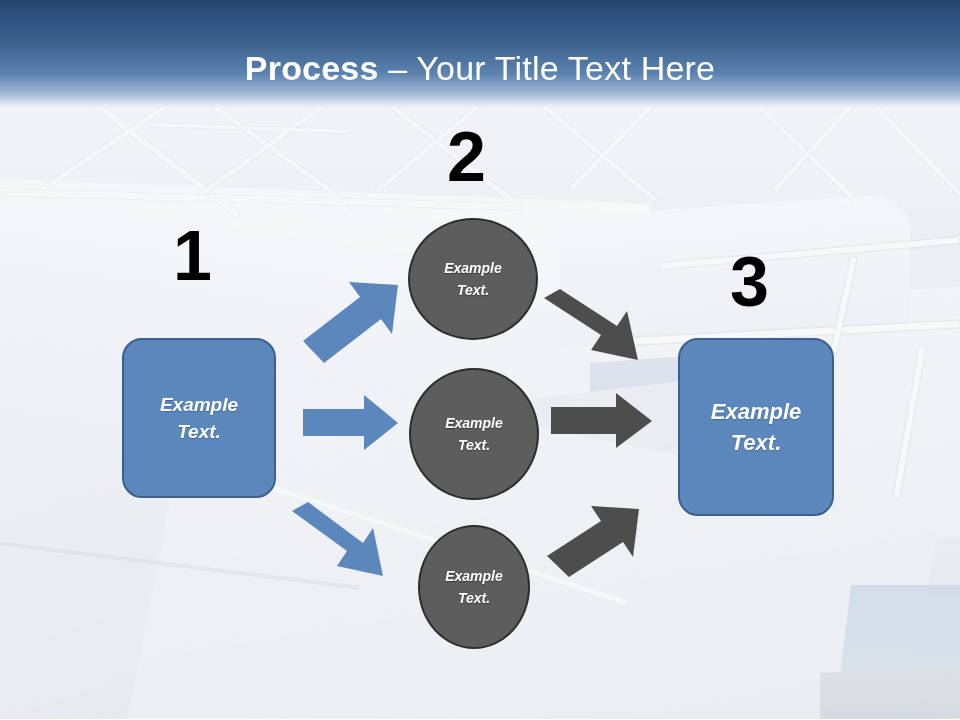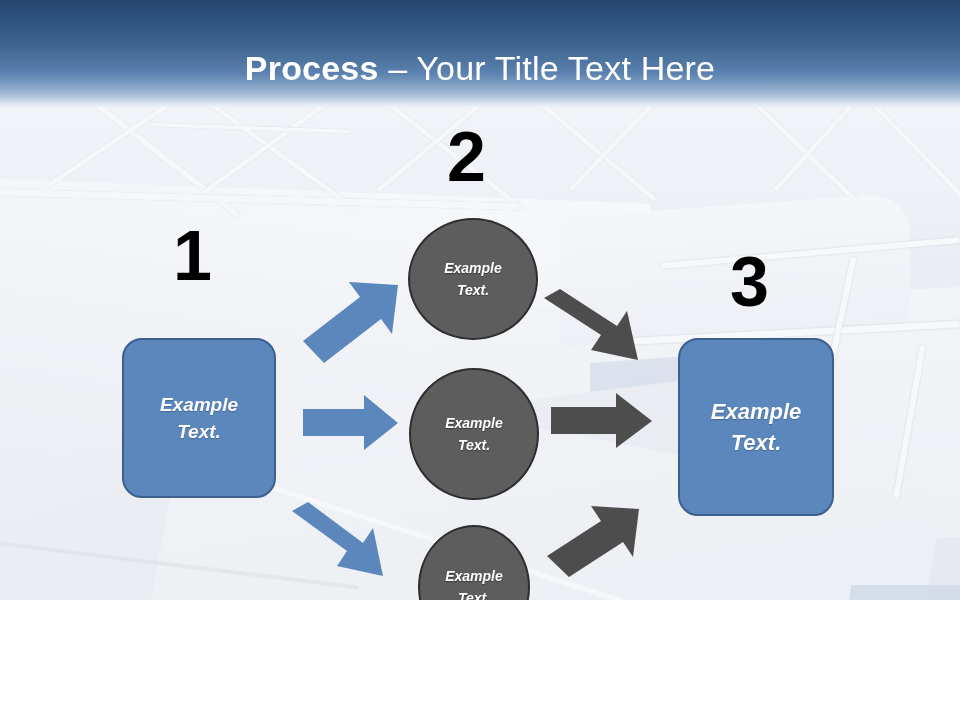--- a/index.html
+++ b/index.html
@@ -7,21 +7,21 @@
     padding: 0;
     background: #ffffff;
   }
   body {
     font-family: "Liberation Sans", sans-serif;
   }
 
   #slide {
     position: relative;
     width: 960px;
-    height: 600px;
+    height: 719px;
     overflow: hidden;
     background: #e6e9ee;
   }
 
   
   .bg-photo {
     position: absolute;
     inset: 0;
     overflow: hidden;
   }

